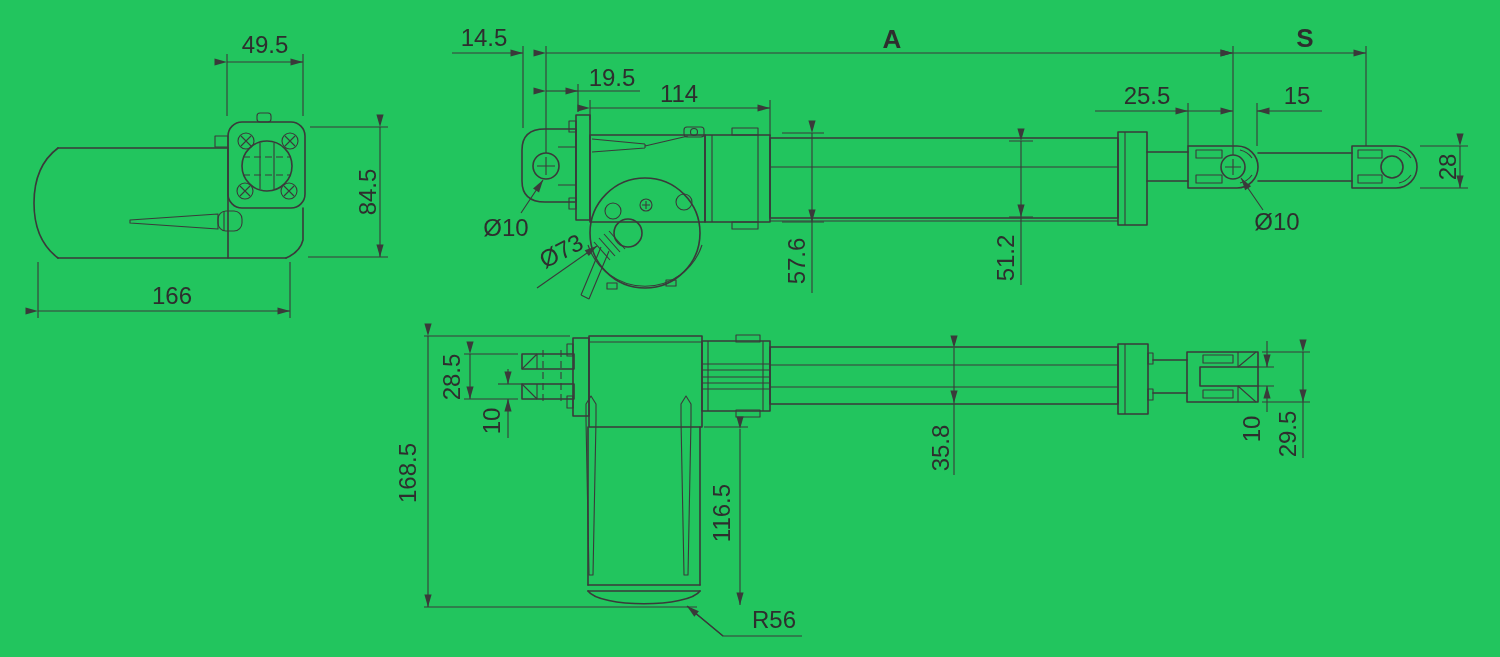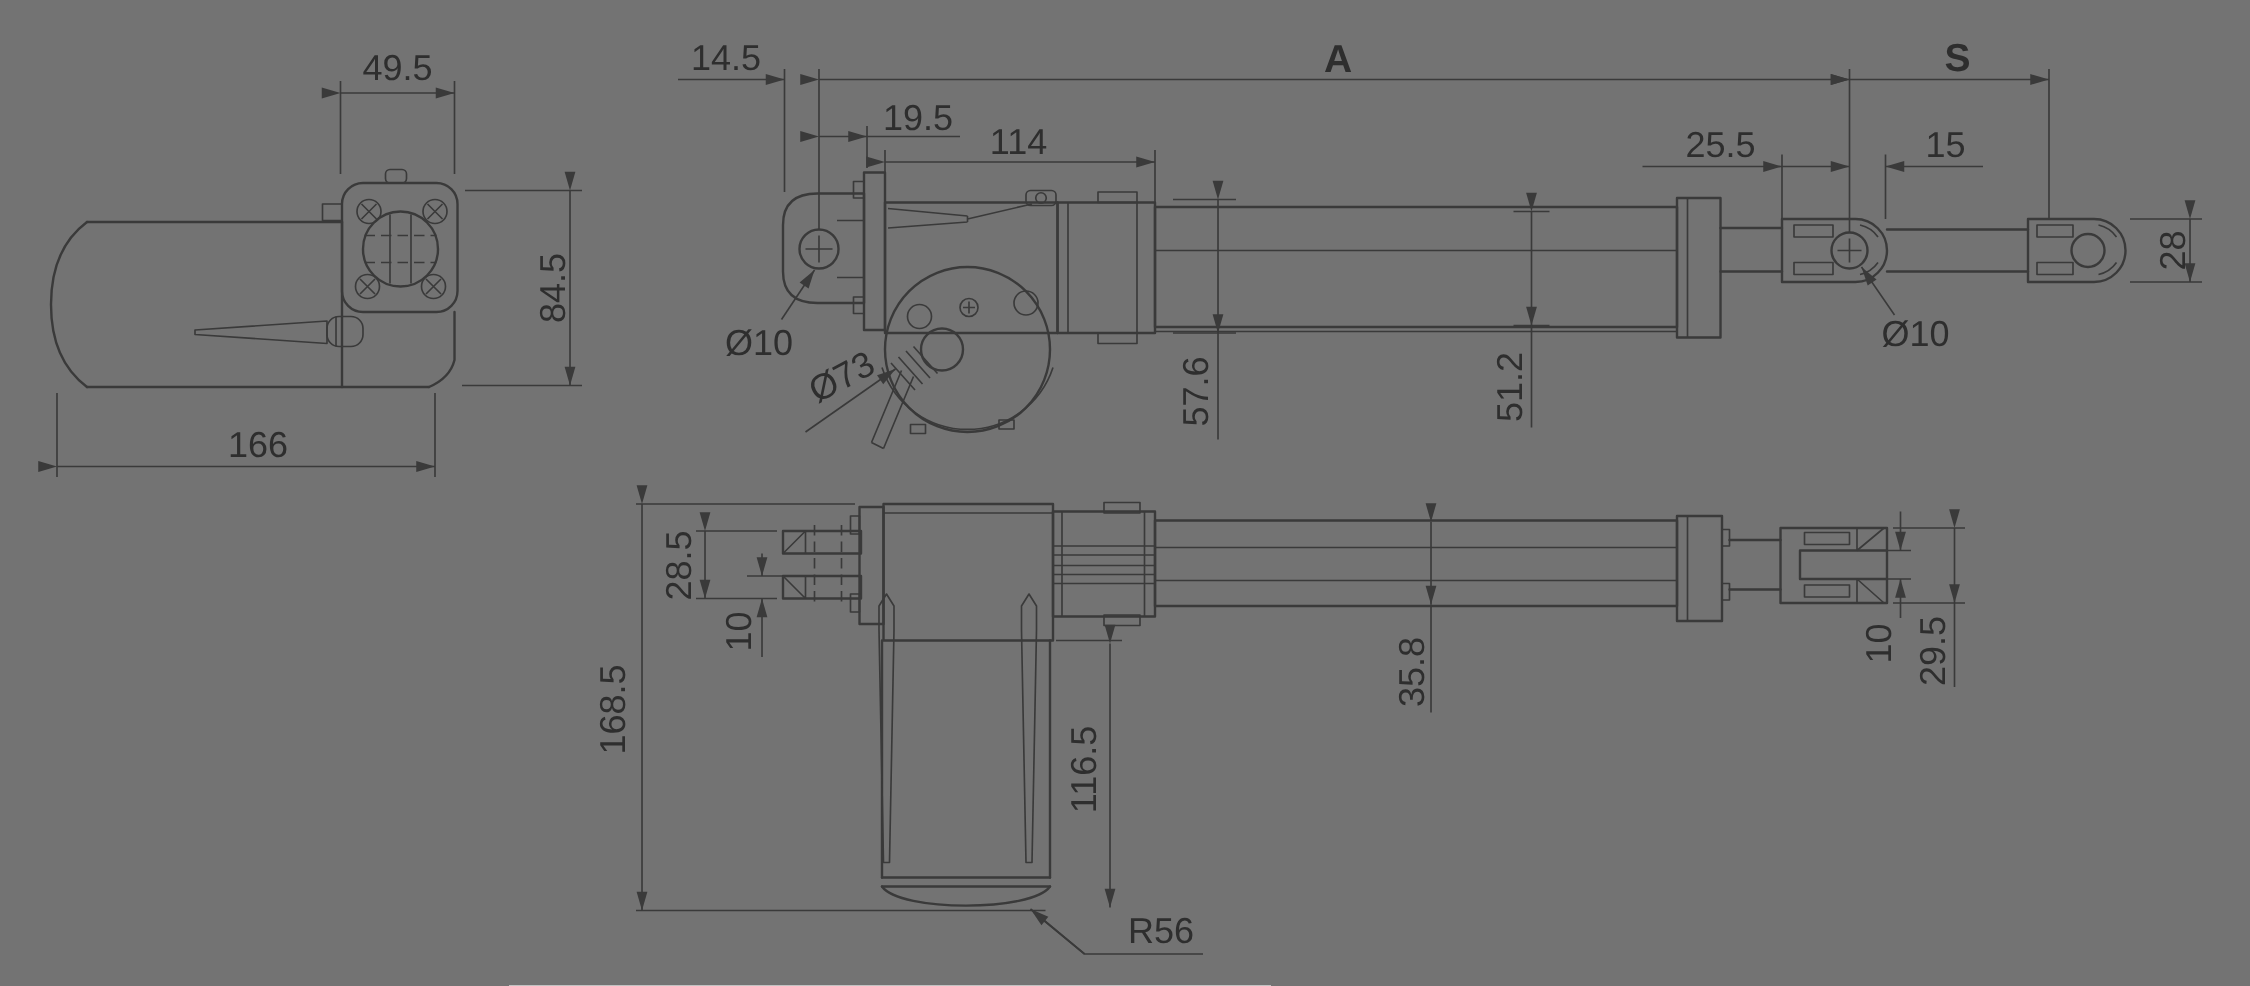--- a/index.html
+++ b/index.html
@@ -1,16 +1,16 @@
 <!DOCTYPE html>
 <html><head>
 <meta charset="utf-8">
 <style>
   html,body{margin:0;padding:0;background:#ffffff;}
-  .stage{position:relative;width:1500px;height:657px;background:#737373;overflow:hidden;
+  .stage{position:relative;width:1500px;height:657px;background:#22c55e;overflow:hidden;
          font-family:"Liberation Sans", sans-serif;}
   svg{display:block}
   .part{fill:none;stroke:#3a3a3a;stroke-width:1.6;stroke-linejoin:round;stroke-linecap:round;}
   .thin{fill:none;stroke:#3a3a3a;stroke-width:1.1;stroke-linejoin:round;}
   .dim{fill:none;stroke:#3a3a3a;stroke-width:1.1;}
   .hid{fill:none;stroke:#3a3a3a;stroke-width:1.1;stroke-dasharray:7 4;}
   .lbl{fill:#2e2e2e;font-family:"Liberation Sans", sans-serif;}
   .lbl.b{font-weight:bold;}
 </style>
 </head>

